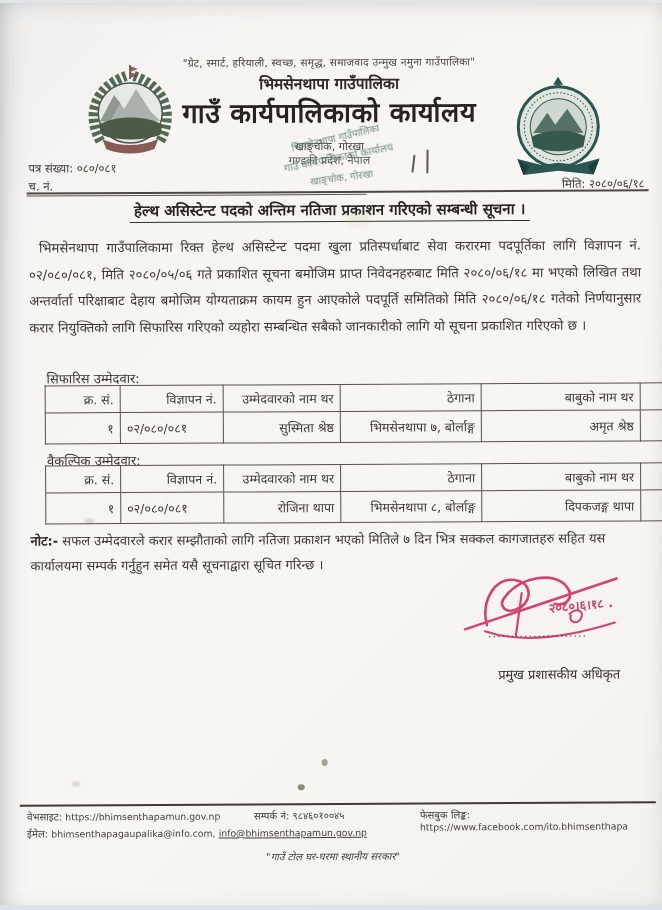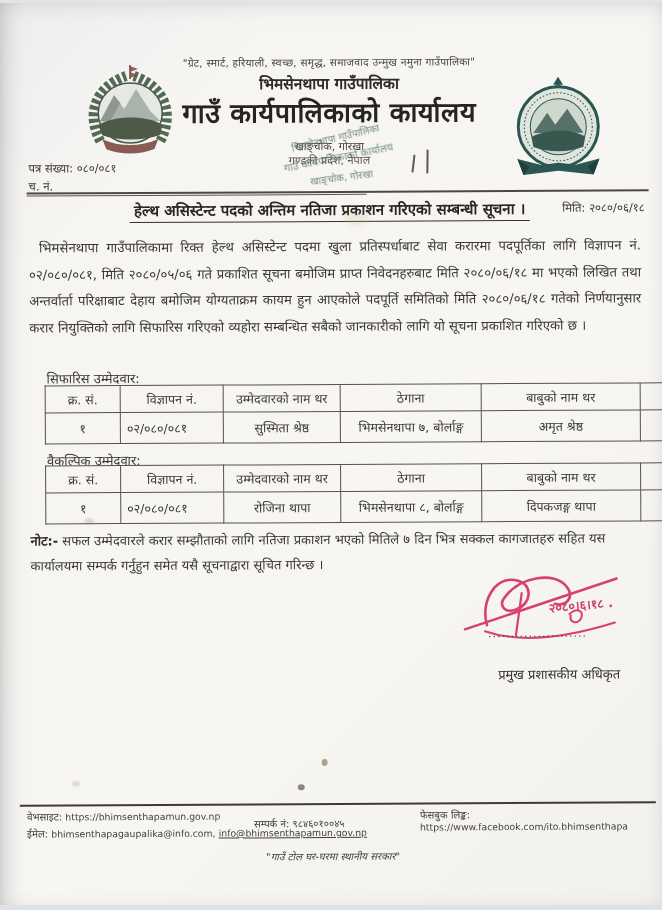--- a/index.html
+++ b/index.html
@@ -16,21 +16,21 @@
   .ctr{left:0;right:0;text-align:center;}
   
   .slogan{top:55px;font-size:10.5px;color:#4a4742;letter-spacing:.2px;}
   .muni{top:72px;font-size:15.5px;font-weight:bold;color:#2e2b27;}
   .office{top:93px;font-size:27px;font-weight:bold;color:#262320;letter-spacing:.5px;}
   .addr1{top:138px;font-size:11px;color:#44413c;}
   .addr2{top:152px;font-size:11px;color:#55524c;}
   .meta{font-size:11.5px;color:#3e3b36;}
   .letterno{left:30px;top:159px;text-align:right;}
   .refno{left:30px;top:177px;}
-  .dateline{right:16px;top:177px;text-align:right;margin-top:24px;}
+  .dateline{right:16px;top:177px;text-align:right;}
   .rule-top{left:28px;right:12px;top:191px;height:1.6px;background:#4c4844;}
   .rule-second{left:28px;width:340px;top:194px;height:1px;background:#5a564f;}
   .subject-wrap{top:199px;}
   .subject{display:inline-block;font-size:15px;font-weight:bold;color:#2a2723;
     border-bottom:1.6px solid #35322d;padding:0 4px 2px 4px;}
   
   .logo-left{left:82px;top:62px;width:100px;height:104px;}
   .logo-right{left:505px;top:76px;width:110px;height:112px;}
   
   .stamp{left:258px;top:130px;width:170px;height:92px;transform:rotate(-9deg);
@@ -43,39 +43,39 @@
   .pen2{left:428px;top:150px;height:24px;transform:rotate(1deg);}
   
   .bodytext{left:30px;top:234px;width:612px;font-size:13.2px;line-height:26.6px;
     text-align:justify;text-indent:10px;color:#3b3834;}
   
   .tcap{left:47px;font-size:13px;color:#3b3834;}
   .cap1{top:368px;} .cap2{top:450px;text-align:center;}
   .dtable{left:45px;border-collapse:collapse;table-layout:fixed;width:600px;background:transparent;}
   .t1{top:384px;} .t2{top:464px;}
   .dtable th,.dtable td{border:1.3px solid #56524c;font-size:12.5px;font-weight:normal;
-    padding:2px 6px;text-align:center;color:#3b3834;white-space:nowrap;overflow:hidden;}
+    padding:2px 6px;text-align:right;color:#3b3834;white-space:nowrap;overflow:hidden;}
   .dtable th{height:22px;} .dtable td{height:26px;}
   .c0{width:62px;} .c1{width:90px;text-align:center;} .c2{width:104px;}
   .c3{width:128px;} .c4{width:146px;} .c5{width:70px;}
   .dtable td.c1{text-align:left;}
   
   .note{left:30px;top:528px;width:614px;font-size:13px;line-height:24.5px;text-align:left;color:#3b3834;}
   .note b{font-weight:bold;color:#2e2b27;}
   
   .sig-svg{left:458px;top:566px;width:195px;height:82px;}
   .sig-date{left:548px;top:598px;font-size:12.5px;color:#cf3d68;transform:rotate(-5deg);font-weight:bold;}
   .dots{left:487px;top:628px;width:160px;font-size:11px;letter-spacing:1px;color:#4a4742;}
   .sig-name{left:468px;top:643px;width:180px;text-align:center;font-size:13px;color:#35322d;}
   .sig-title{left:458px;top:666px;width:200px;text-align:center;font-size:13px;color:#35322d;}
   
   .foot-rule{left:18px;right:8px;top:803px;height:2px;background:#3e3b37;}
   .foot{font-size:10px;color:#3e3b38;}
   .foot .url{font-size:9.3px;color:#45423d;}
-  .fw{left:25px;top:808px;} .fc{left:252px;top:808px;margin-top:8px;} .ff{left:418px;top:808px;}
+  .fw{left:25px;top:808px;} .fc{left:252px;top:808px;} .ff{left:418px;top:808px;}
   .femail{left:25px;top:825px;}
   .femail .u{text-decoration:underline;}
   .fslogan{top:849px;font-size:10px;font-style:italic;color:#45423d;}
   
   .stain{border-radius:50%;pointer-events:none;}
   .st1{left:320px;top:759px;width:6px;height:7px;background:rgba(120,90,55,.55);}
   .st2{left:296px;top:784px;width:7px;height:6px;background:rgba(70,60,45,.6);}
   .st3{left:84px;top:517px;width:10px;height:6px;background:rgba(120,115,105,.25);filter:blur(1px);}
   .st4{left:345px;top:212px;width:26px;height:14px;background:rgba(190,170,120,.18);filter:blur(2px);}
   .st5{left:70px;top:780px;width:8px;height:5px;background:rgba(150,140,120,.3);filter:blur(1px);}

